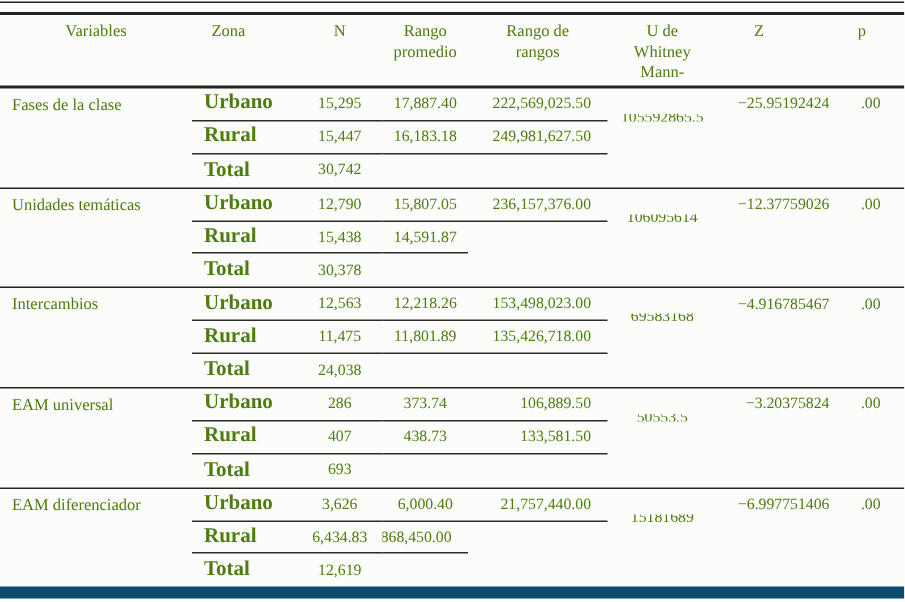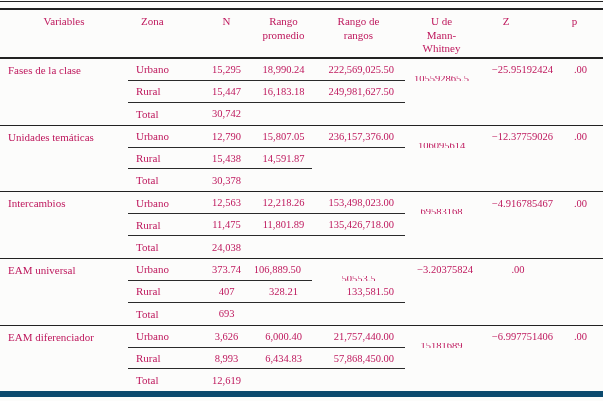--- a/index.html
+++ b/index.html
@@ -1,21 +1,21 @@
 <!DOCTYPE html>
 <html><head>
 <meta charset="utf-8">
 <style>
   html,body{margin:0;padding:0;background:#ffffff;}
   .page{
     position:relative;
     width:603px;height:401px;
     background:#fcfcfb;
     font-family:"Liberation Serif", serif;
-    color:#be185d;
+    color:#4d7c0f;
     padding-top:1px;
     box-sizing:border-box;
     overflow:hidden;
   }
   .rule{background:#222;width:603px;}
   .rule-top1{height:1px;margin-bottom:6px;}
   .rule-top2{height:2px;}
   .thead{
     display:grid;
     grid-template-columns:128px 70px 57px 57px 93px 73px 80px 45px;
@@ -27,36 +27,36 @@
     font-size:11px;
     line-height:13.5px;
     padding-top:5px;
     text-align:center;
     box-sizing:border-box;
   }
   .hc-zona{text-align:left;padding-left:13px;}
   .hc-z{padding-right:24px;}
   .hc-p{padding-right:12px;}
   .block{border-bottom:1.5px solid #222;}
-  .block:last-child{border-bottom:6px solid #0c4a6e;}
+  .block:last-child{border-bottom:8px solid #0c4a6e;}
   .row{
     display:grid;
     grid-template-columns:128px 70px 57px 57px 93px 73px 80px 45px;
     height:21.9px;
   }
   .cell{
     display:flex;
     align-items:center;
     font-size:10.5px;
     box-sizing:border-box;
     white-space:nowrap;
     overflow:hidden;
   }
   .c-variables{font-size:11px;padding-left:8px;}
-  .c-zona{font-size:11px;padding-left:8px;}
+  .c-zona{font-size:14px;padding-left:8px;font-weight:bold;}
   .c-n{justify-content:center;}
   .c-rango{justify-content:center;}
   .c-suma{justify-content:flex-end;padding-right:11px;text-align:center;}
   .c-u{justify-content:center;margin-top:17px;}
   .c-z{justify-content:flex-end;padding-right:5px;}
   .c-p{justify-content:center;}
   .sep{border-bottom:1px solid #2a2a2a;}
 </style>
 </head>
 <body>
@@ -77,37 +77,37 @@
       <div class="hcell hc-rango">
         <div>Rango</div>
         <div>promedio</div>
       </div>
       <div class="hcell hc-suma">
         <div>Rango de</div>
         <div>rangos</div>
       </div>
       <div class="hcell hc-u">
         <div>U de</div>
+        <div>Whitney</div>
         <div>Mann-</div>
-        <div>Whitney</div>
       </div>
       <div class="hcell hc-z">
         <div>Z</div>
       </div>
       <div class="hcell hc-p">
         <div>p</div>
       </div>
     </div>
   <div id="tbody">
       <div class="block">
         <div class="row">
           <div class="cell c-variables">Fases de la clase</div>
           <div class="cell c-zona sep">Urbano</div>
           <div class="cell c-n sep">15,295</div>
-          <div class="cell c-rango sep">18,990.24</div>
+          <div class="cell c-rango sep">17,887.40</div>
           <div class="cell c-suma sep">222,569,025.50</div>
           <div class="cell c-u">105592865.5</div>
           <div class="cell c-z">−25.95192424</div>
           <div class="cell c-p">.00</div>
         </div>
         <div class="row">
           <div class="cell c-variables"></div>
           <div class="cell c-zona sep">Rural</div>
           <div class="cell c-n sep">15,447</div>
           <div class="cell c-rango sep">16,183.18</div>
@@ -187,31 +187,32 @@
           <div class="cell c-suma"></div>
           <div class="cell c-u"></div>
           <div class="cell c-z"></div>
           <div class="cell c-p"></div>
         </div>
       </div>
       <div class="block">
         <div class="row">
           <div class="cell c-variables">EAM universal</div>
           <div class="cell c-zona sep">Urbano</div>
+          <div class="cell c-n sep">286</div>
           <div class="cell c-rango sep">373.74</div>
           <div class="cell c-suma sep">106,889.50</div>
           <div class="cell c-u">50553.5</div>
           <div class="cell c-z">−3.20375824</div>
           <div class="cell c-p">.00</div>
         </div>
         <div class="row">
           <div class="cell c-variables"></div>
           <div class="cell c-zona sep">Rural</div>
           <div class="cell c-n sep">407</div>
-          <div class="cell c-rango sep">328.21</div>
+          <div class="cell c-rango sep">438.73</div>
           <div class="cell c-suma sep">133,581.50</div>
           <div class="cell c-u"></div>
           <div class="cell c-z"></div>
           <div class="cell c-p"></div>
         </div>
         <div class="row">
           <div class="cell c-variables"></div>
           <div class="cell c-zona">Total</div>
           <div class="cell c-n">693</div>
           <div class="cell c-rango"></div>
@@ -228,21 +229,20 @@
           <div class="cell c-n sep">3,626</div>
           <div class="cell c-rango sep">6,000.40</div>
           <div class="cell c-suma sep">21,757,440.00</div>
           <div class="cell c-u">15181689</div>
           <div class="cell c-z">−6.997751406</div>
           <div class="cell c-p">.00</div>
         </div>
         <div class="row">
           <div class="cell c-variables"></div>
           <div class="cell c-zona sep">Rural</div>
-          <div class="cell c-n sep">8,993</div>
           <div class="cell c-rango sep">6,434.83</div>
           <div class="cell c-suma sep">57,868,450.00</div>
           <div class="cell c-u"></div>
           <div class="cell c-z"></div>
           <div class="cell c-p"></div>
         </div>
         <div class="row">
           <div class="cell c-variables"></div>
           <div class="cell c-zona">Total</div>
           <div class="cell c-n">12,619</div>

